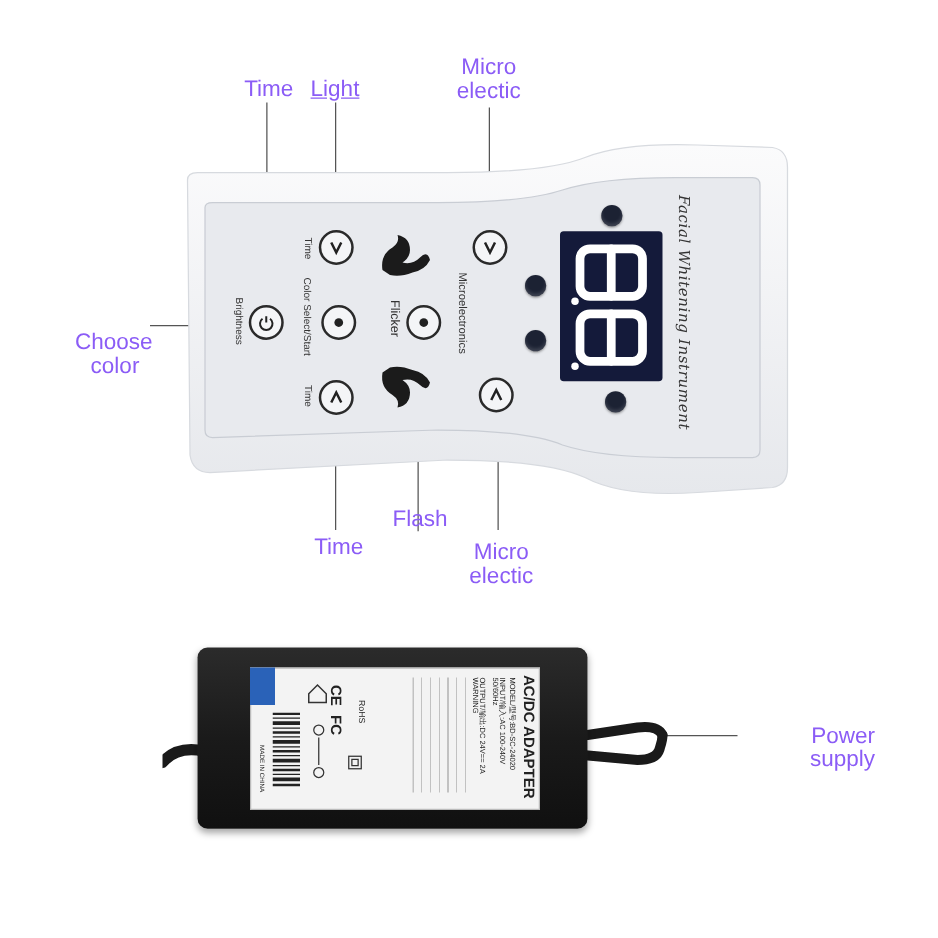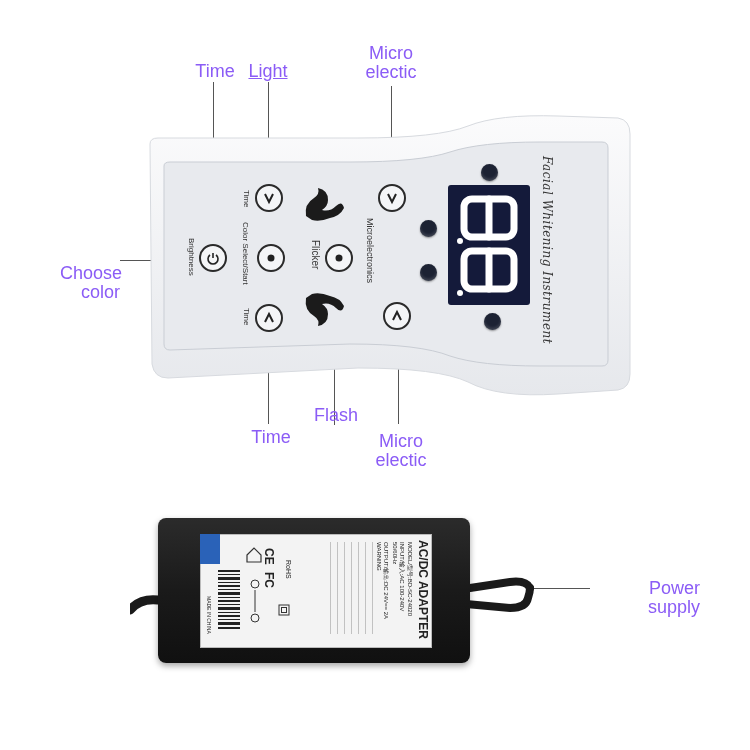--- a/index.html
+++ b/index.html
@@ -33,21 +33,21 @@
 <div class="line" style="left:528px;top:588px;width:62px;height:1px;"></div>
 
 <div class="callout" style="left:195px;top:62px;width:40px;">Time</div>
 <div class="callout" style="left:246px;top:62px;width:44px;text-decoration:underline;">Light</div>
 <div class="callout" style="left:364px;top:44px;width:54px;">
   <div>Micro</div>
   <div>electic</div>
 </div>
 <div class="callout" style="left:60px;top:240px;width:60px;margin-top:24px;">
   <div>Choose</div>
-  <div style="text-align:right;padding-left:4px;">color</div>
+  <div style="text-align:center;padding-left:4px;">color</div>
 </div>
 <div class="callout" style="left:251px;top:428px;width:40px;">Time</div>
 <div class="callout" style="left:314px;top:406px;width:44px;">Flash</div>
 <div class="callout" style="left:374px;top:432px;width:54px;">
   <div>Micro</div>
   <div>electic</div>
 </div>
 <div class="callout" style="left:596px;top:579px;width:104px;text-align:right;">Power supply</div>
 
 <svg class="abs" style="left:138px;top:112px;" width="500" height="290" viewBox="0 0 500 290">

